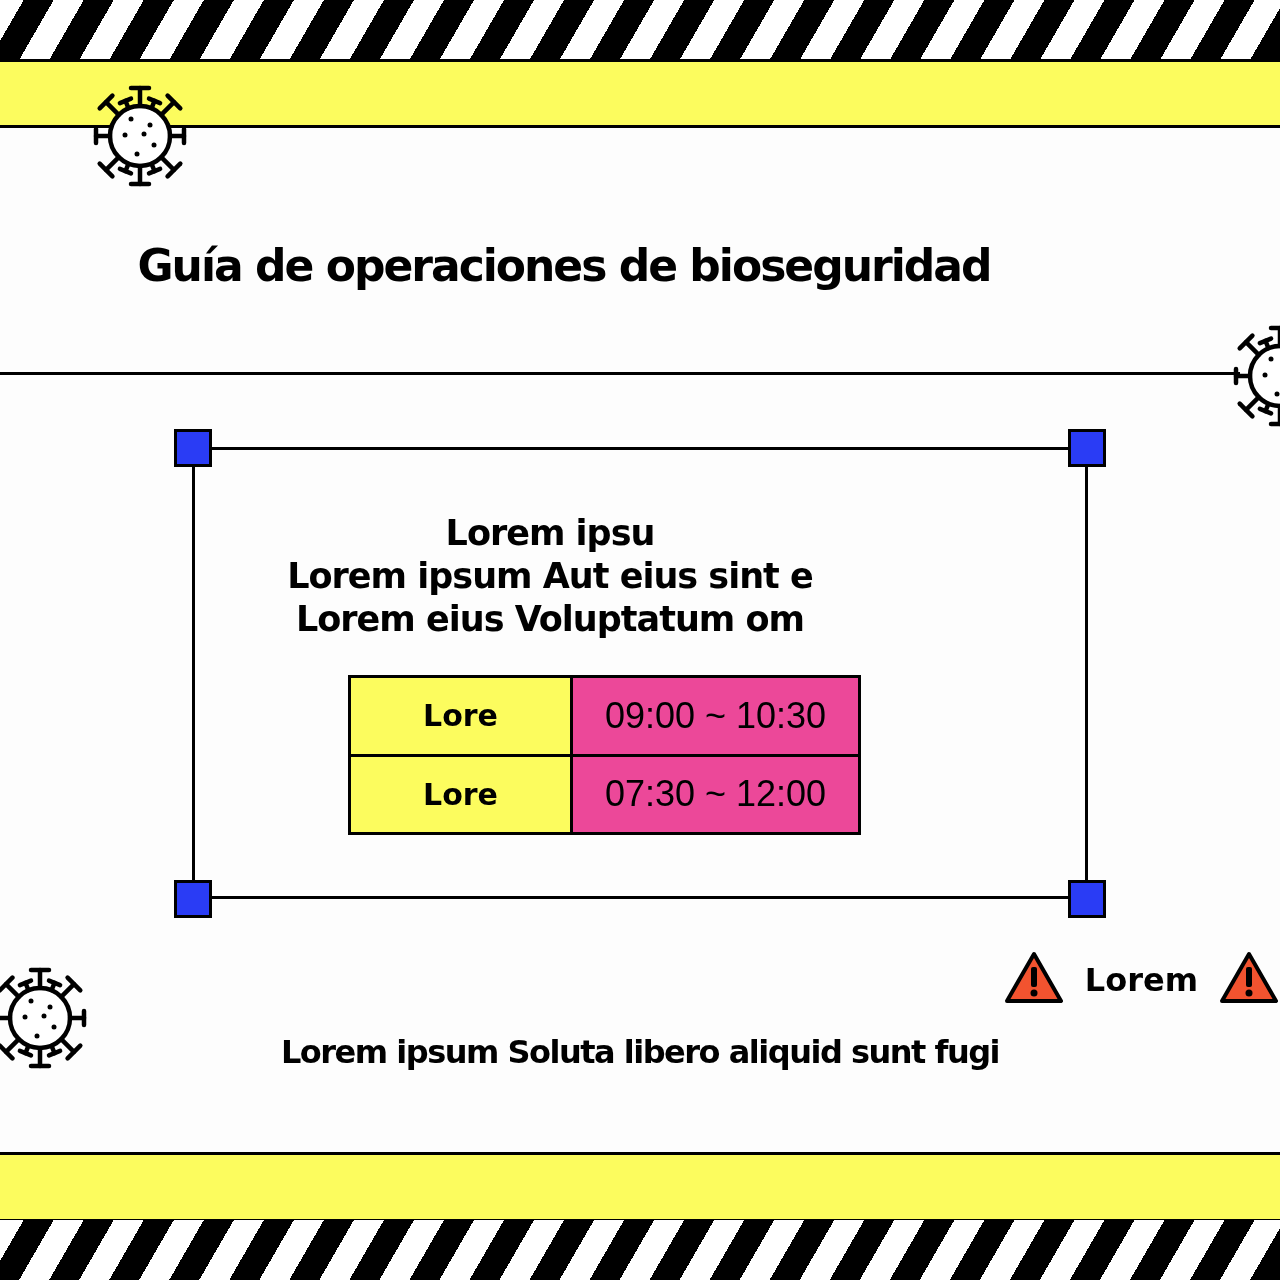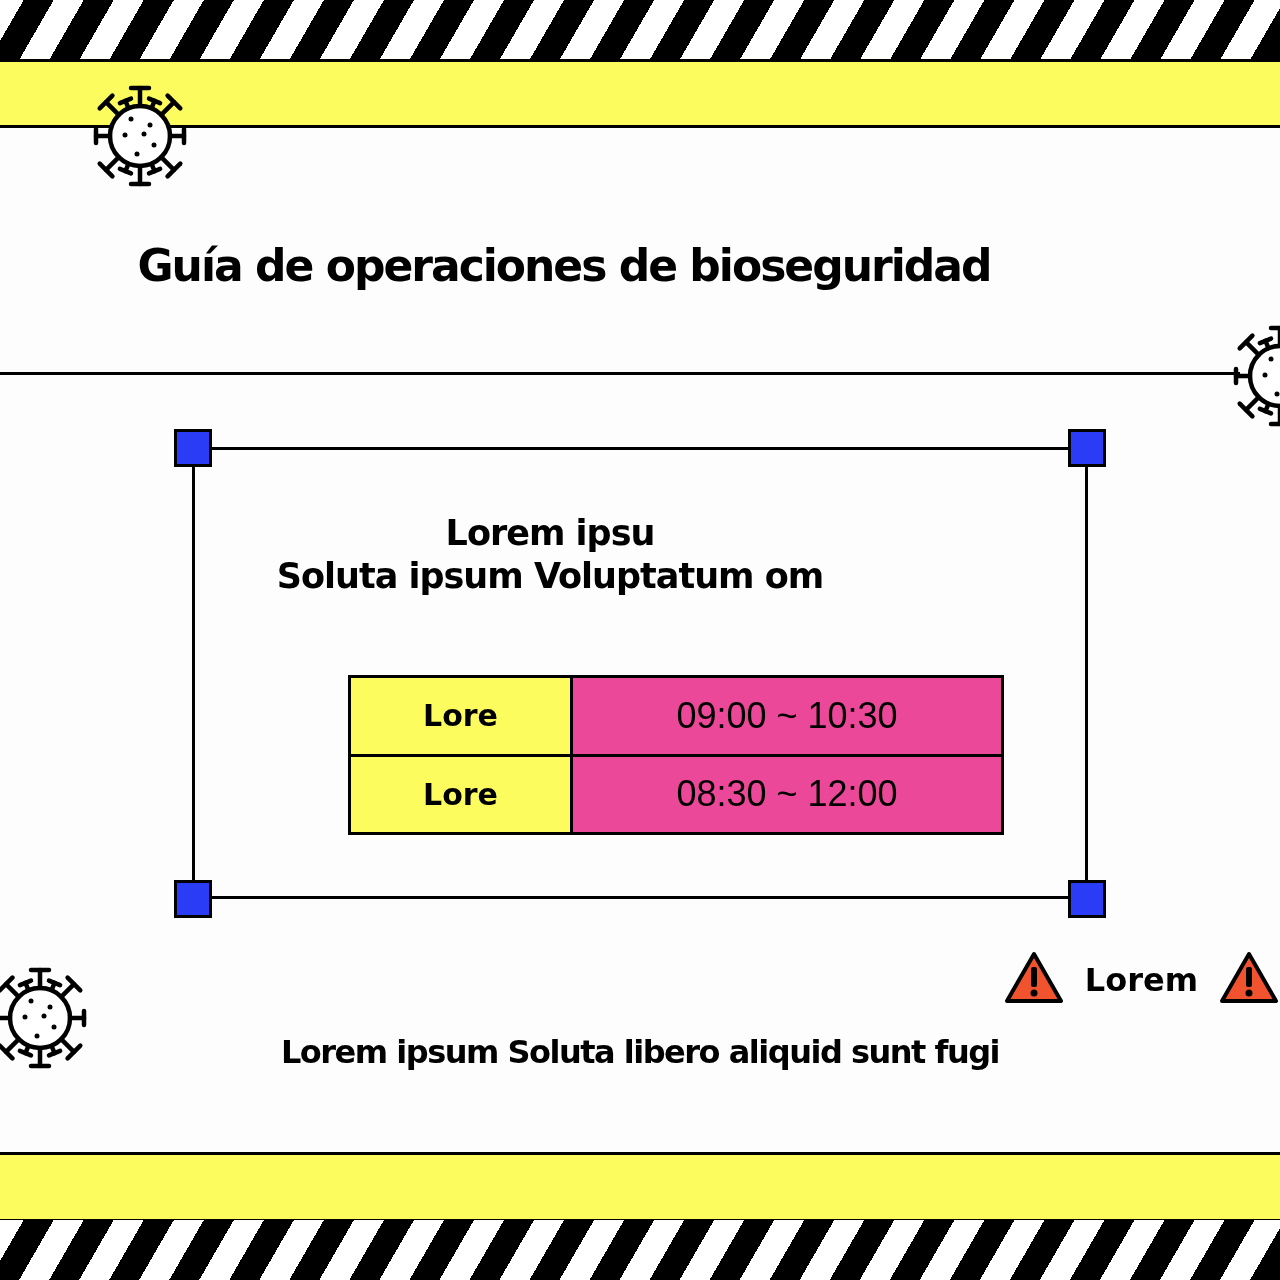--- a/index.html
+++ b/index.html
@@ -45,21 +45,21 @@
     .handle {
       position: absolute; width: 38px; height: 38px;
       background: #2a3cf5; border: 3px solid #000;
     }
     .frame-text {
       position: absolute; top: 512px; left: 0; width: 1100px;
       text-align: center;
       font-size: 35px; font-weight: 900; line-height: 43px; letter-spacing: -1px;
     }
     .sched {
-      position: absolute; left: 348px; top: 675px; width: 656px; height: 160px;
+      position: absolute; left: 348px; top: 675px; width: 513px; height: 160px;
       border: 3px solid #000; border-collapse: collapse;
     }
     .sched td { border: 3px solid #000; height: 78px; text-align: center; vertical-align: middle; }
     .sched td.lbl {
       width: 222px; background: #fcfc5e;
       font-size: 30px; font-weight: 900;
     }
     .sched td.val {
       background: #ec4899; font-family: "Liberation Sans", sans-serif;
       font-size: 36px; font-weight: 400;
@@ -191,32 +191,33 @@
 </div>
 
 <div class="frame"></div>
 <div class="handle" style="left:174px; top:429px;"></div>
 <div class="handle" style="left:1068px; top:429px;"></div>
 <div class="handle" style="left:174px; top:880px;"></div>
 <div class="handle" style="left:1068px; top:880px;"></div>
 
 <div class="frame-text">
   <div>Lorem ipsu</div>
-  <div>Soluta ipsum Voluptatum om</div>
+  <div>Lorem ipsum Aut eius sint e</div>
+  <div>Lorem eius Voluptatum om</div>
 </div>
 
 <table class="sched">
   <tbody>
       <tr>
     <td class="lbl">Lore</td>
     <td class="val">09:00 ~ 10:30</td>
   </tr>
   <tr>
     <td class="lbl">Lore</td>
-    <td class="val">08:30 ~ 12:00</td>
+    <td class="val">07:30 ~ 12:00</td>
   </tr>
 </tbody>
   </table>
 
 <div class="virus" style="left:-12px; top:964px;">
   <svg width="104" height="108" viewBox="-52 -54 104 108">
     <g stroke="#000" stroke-width="4.5" stroke-linecap="round" fill="none">
       <circle cx="0" cy="0" r="30" fill="#fff"></circle>
       <g>
           <line x1="0" y1="-30" x2="0" y2="-48"></line>

